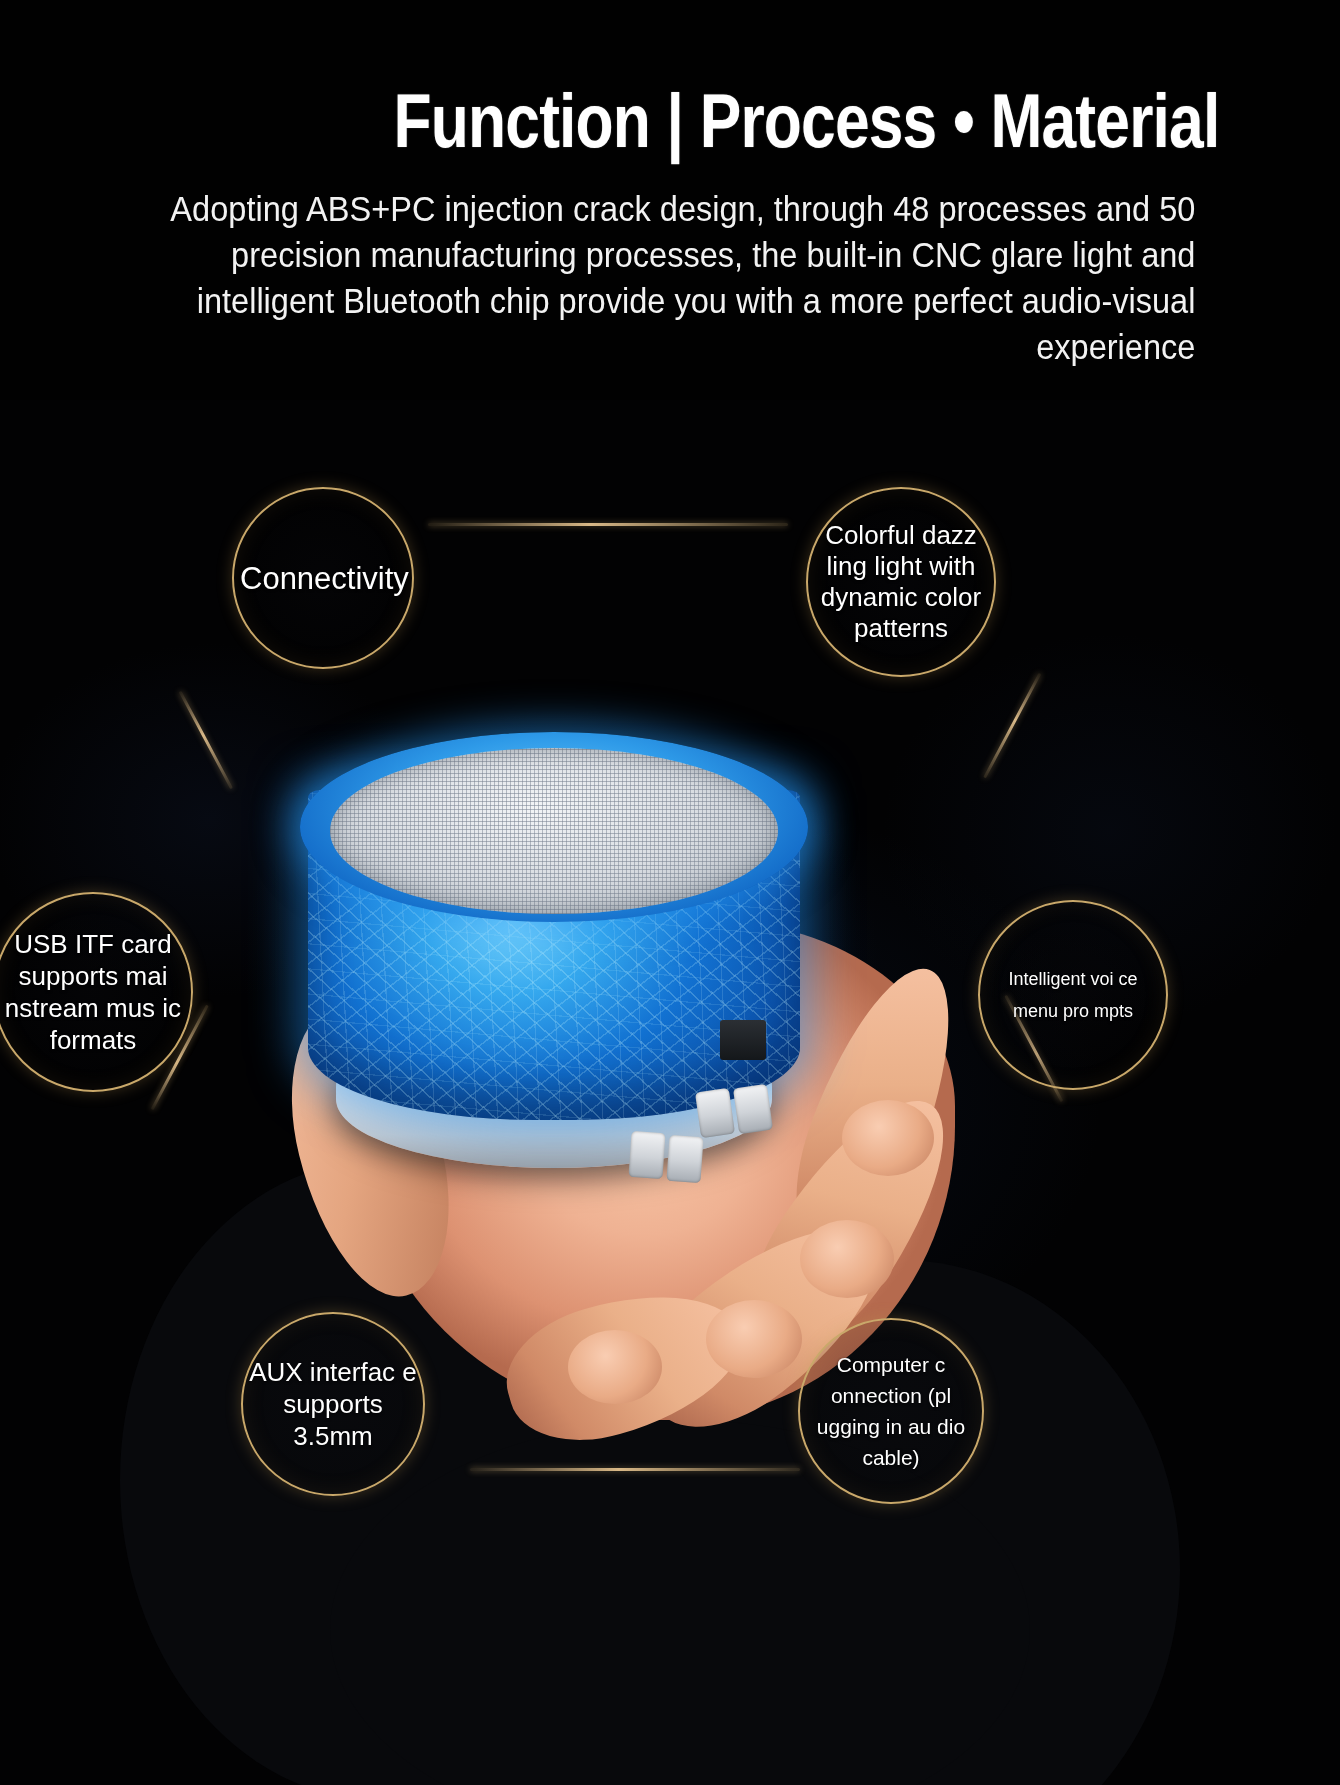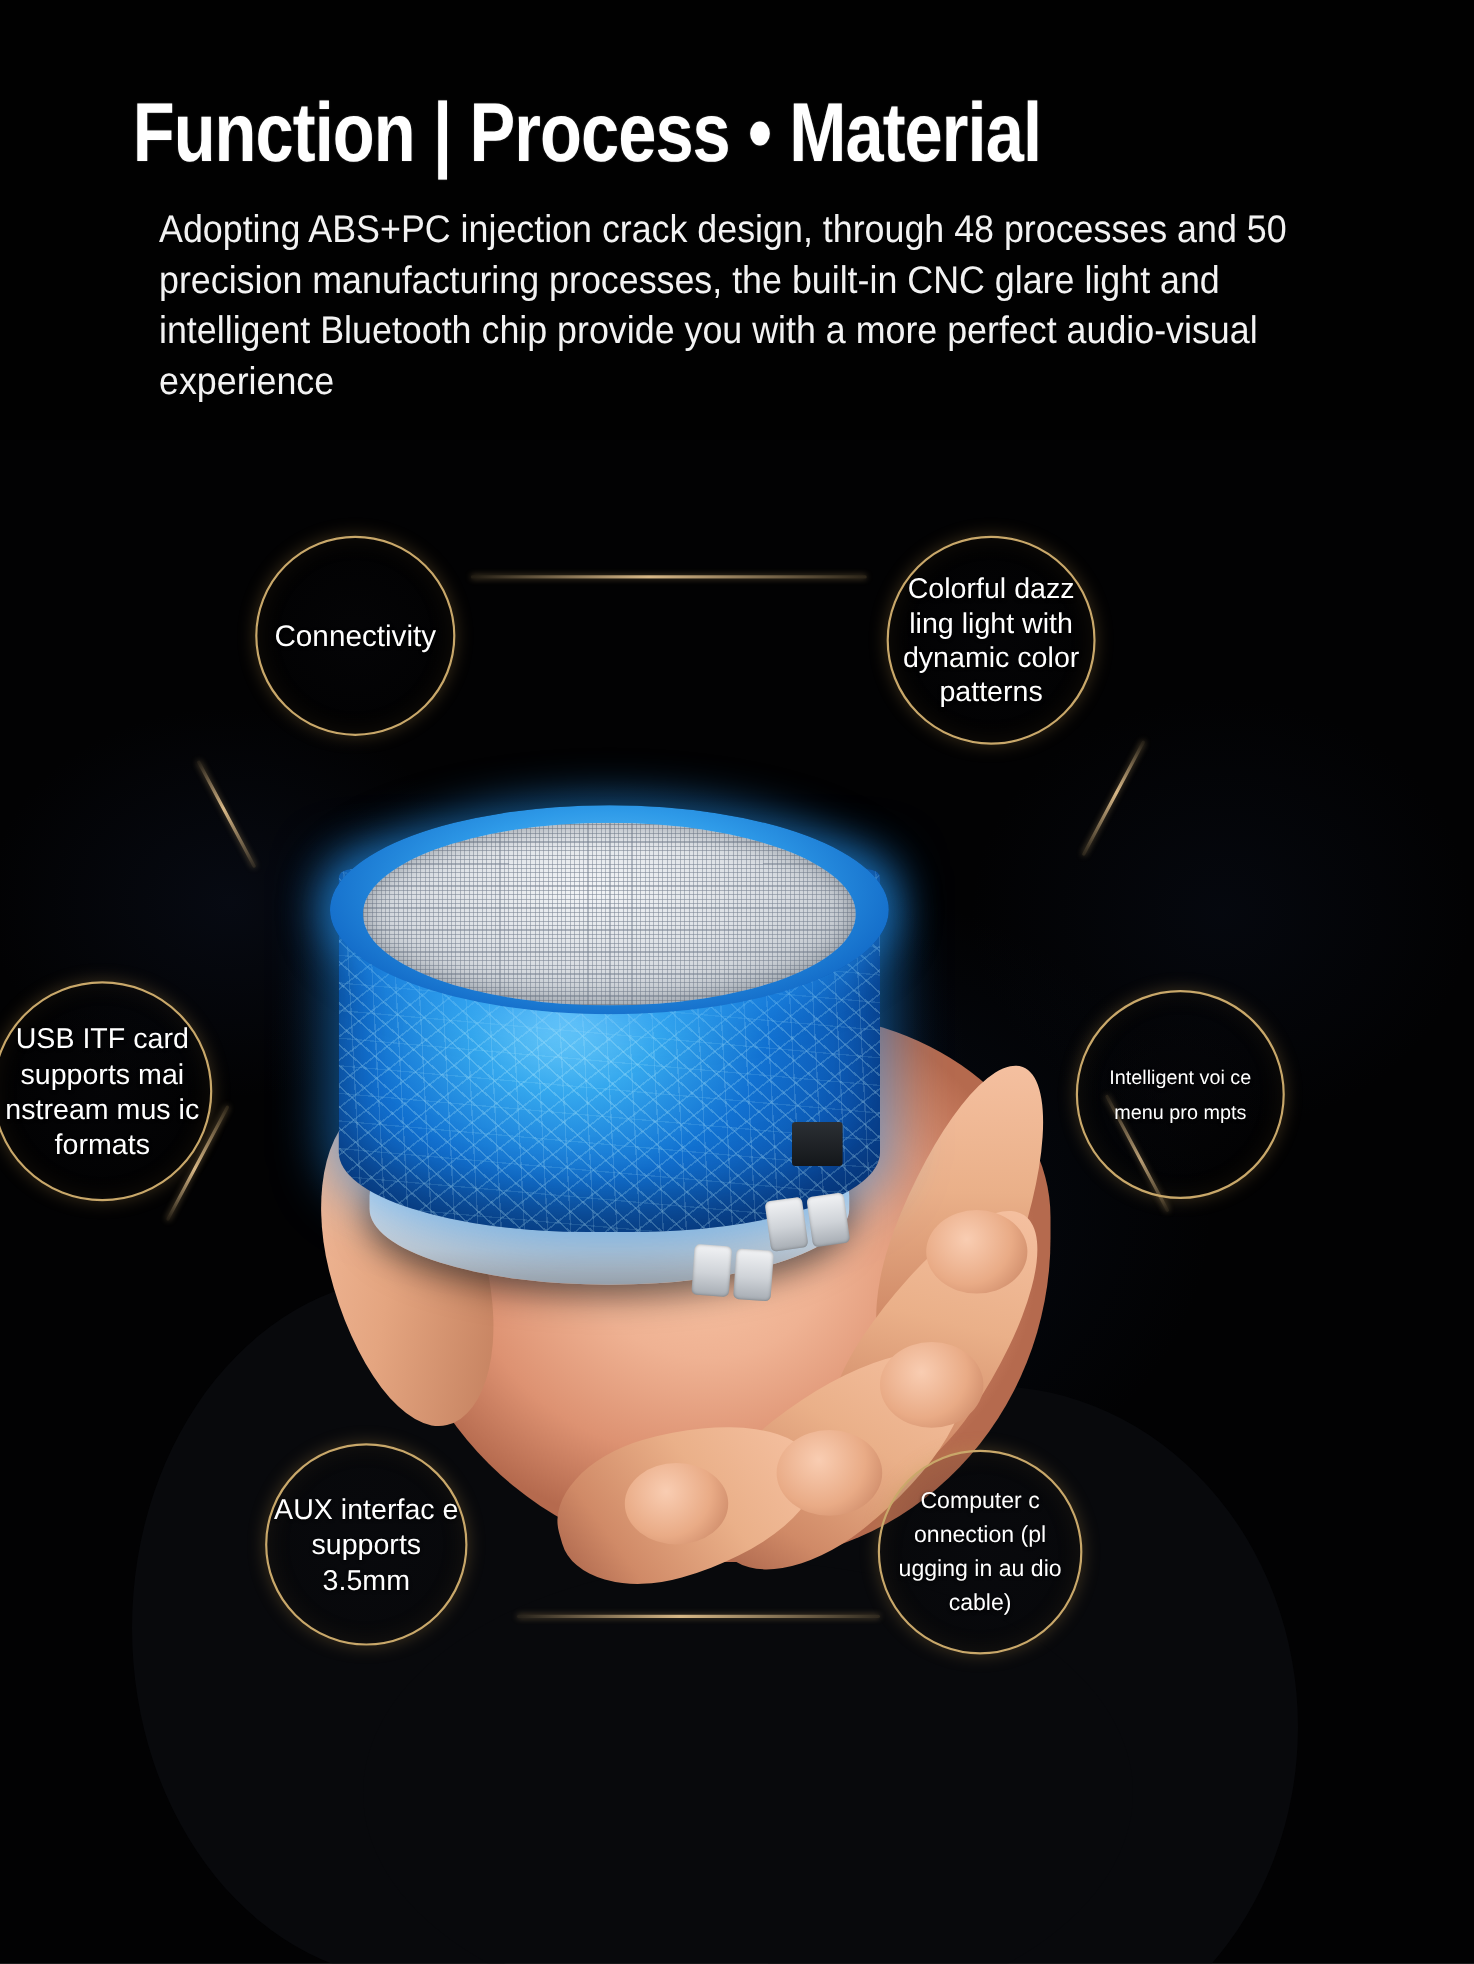--- a/index.html
+++ b/index.html
@@ -1,20 +1,20 @@
 <!DOCTYPE html>
 <html><head>
 <meta charset="utf-8">
 <style>
   html,body{margin:0;padding:0;background:#000;}
   body{width:1340px;height:1785px;position:relative;overflow:hidden;
        font-family:"Liberation Sans",sans-serif;background:#010101;}
 
   
-  #header{position:absolute;left:0;top:0;width:1340px;text-align:left;}
+  #header{position:absolute;left:0;top:0;width:1340px;text-align:right;}
   #title{font-family:"Liberation Sans",sans-serif;font-weight:bold;
          font-size:76px;line-height:86px;color:#ffffff;letter-spacing:-1px;
          transform:scaleX(.82);transform-origin:center;margin-top:78px;
          white-space:nowrap;text-shadow:0 0 2px rgba(255,255,255,.25);}
   #subtitle{font-size:35px;line-height:46px;color:#f2f2f2;margin:22px auto 0;
             width:1130px;transform:scaleX(.93);transform-origin:center top;}
 
   
   #stage{position:absolute;left:0;top:400px;width:1340px;height:1385px;overflow:hidden;}
 
@@ -72,21 +72,21 @@
     background:linear-gradient(180deg,#fdfdfd 0%,#e8eaed 40%,#c6cbd1 78%,#9aa1a9 100%);
     box-shadow:0 10px 30px rgba(0,0,0,.55);}
   .btn-strip{position:absolute;border-radius:5px;
     background:linear-gradient(180deg,#f2f3f5 0%,#cfd3d8 55%,#a6acb3 100%);
     box-shadow:inset 0 0 3px rgba(0,0,0,.35);}
   #port{position:absolute;border-radius:3px;background:linear-gradient(180deg,#2b2f34,#14171a);}
 
   
   .bubble{position:absolute;border-radius:50%;border:2px solid #c9a86a;
     box-sizing:border-box;display:flex;align-items:center;justify-content:center;
-    text-align:center;color:#ffffff;font-size:27px;line-height:33px;
+    text-align:center;color:#ffffff;font-size:31px;line-height:33px;
     background:radial-gradient(circle at 50% 50%, rgba(10,10,14,.30) 0%, rgba(0,0,0,.10) 70%, rgba(0,0,0,0) 100%);
     box-shadow:0 0 16px rgba(190,150,80,.30), inset 0 0 22px rgba(150,115,55,.12);}
   .bubble span{display:block;width:100%;padding:0 6px;box-sizing:border-box;
     text-shadow:0 1px 3px rgba(0,0,0,.9);}
   .line{position:absolute;background:linear-gradient(90deg,rgba(201,168,106,.15),#d8b887 45%,rgba(201,168,106,.2));
     height:3px;transform-origin:left center;border-radius:2px;
     box-shadow:0 0 6px rgba(210,175,110,.45);}
 </style>
 </head>
 <body>

